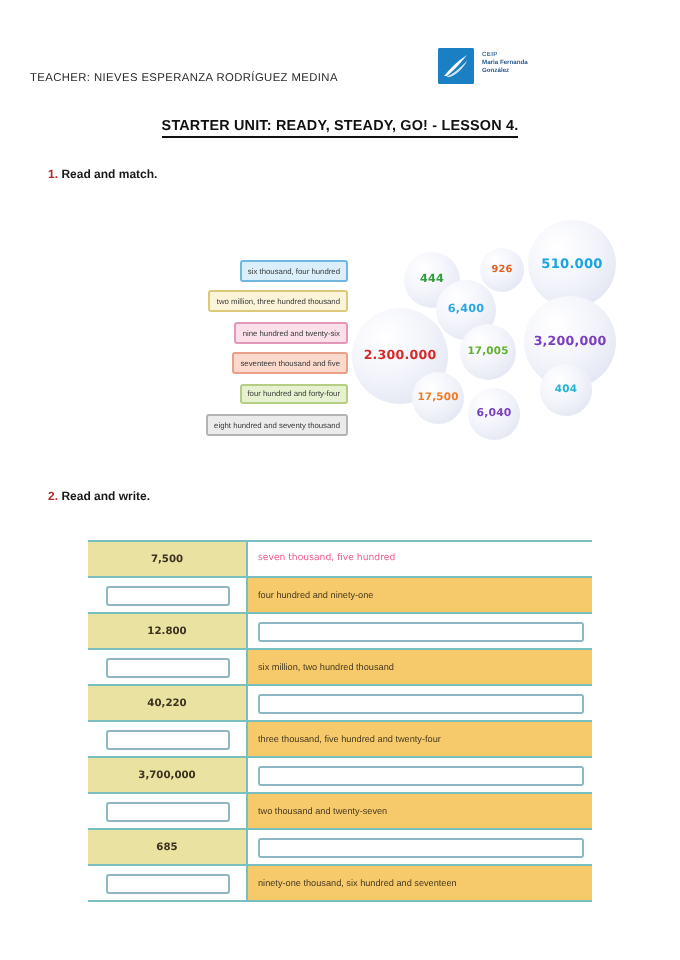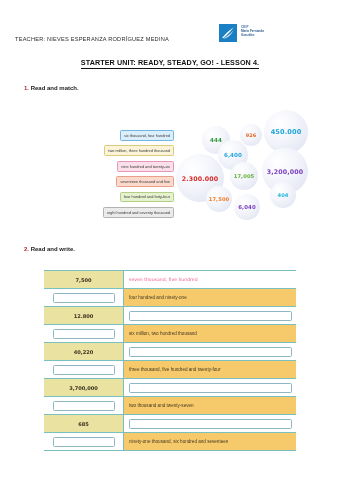--- a/index.html
+++ b/index.html
@@ -144,21 +144,21 @@
         <div class="lbl" style="background: rgb(251, 244, 216); border-color: rgb(220, 201, 122);">two million, three hundred thousand</div>
         <div class="lbl" style="background: rgb(251, 223, 233); border-color: rgb(228, 152, 185);">nine hundred and twenty-six</div>
         <div class="lbl" style="background: rgb(251, 217, 204); border-color: rgb(232, 160, 136);">seventeen thousand and five</div>
         <div class="lbl" style="background: rgb(230, 242, 207); border-color: rgb(180, 207, 132);">four hundred and forty-four</div>
         <div class="lbl" style="background: rgb(235, 235, 235); border-color: rgb(179, 179, 179);">eight hundred and seventy thousand</div>
       </div>
     <div class="cloud" id="cloud">
         <div class="bub" style="left: 34px; top: 22px; width: 28px; height: 28px;"></div>
         <div class="bnum" style="color: rgb(47, 156, 63); font-size: 5.6px; left: 48px; top: 36px; transform: translate(-50%, -50%);">444</div>
         <div class="bub" style="left: 96px; top: 6px; width: 44px; height: 44px;"></div>
-        <div class="bnum" style="color: rgb(28, 165, 221); font-size: 6.6px; left: 118px; top: 28px; transform: translate(-50%, -50%);">450.000</div>
+        <div class="bnum" style="color: rgb(28, 165, 221); font-size: 6.6px; left: 118px; top: 28px; transform: translate(-50%, -50%);">510.000</div>
         <div class="bub" style="left: 72px; top: 20px; width: 22px; height: 22px;"></div>
         <div class="bnum" style="color: rgb(226, 96, 31); font-size: 4.9px; left: 83px; top: 31px; transform: translate(-50%, -50%);">926</div>
         <div class="bub" style="left: 50px; top: 36px; width: 30px; height: 30px;"></div>
         <div class="bnum" style="color: rgb(42, 167, 224); font-size: 5.6px; left: 65px; top: 51px; transform: translate(-50%, -50%);">6,400</div>
         <div class="bub" style="left: 8px; top: 50px; width: 48px; height: 48px;"></div>
         <div class="bnum" style="color: rgb(213, 43, 43); font-size: 6.3px; left: 32px; top: 74px; transform: translate(-50%, -50%);">2.300.000</div>
         <div class="bub" style="left: 94px; top: 44px; width: 46px; height: 46px;"></div>
         <div class="bnum" style="color: rgb(122, 63, 192); font-size: 6.3px; left: 117px; top: 67px; transform: translate(-50%, -50%);">3,200,000</div>
         <div class="bub" style="left: 62px; top: 58px; width: 28px; height: 28px;"></div>
         <div class="bnum" style="color: rgb(98, 176, 50); font-size: 5.2px; left: 76px; top: 72px; transform: translate(-50%, -50%);">17,005</div>

